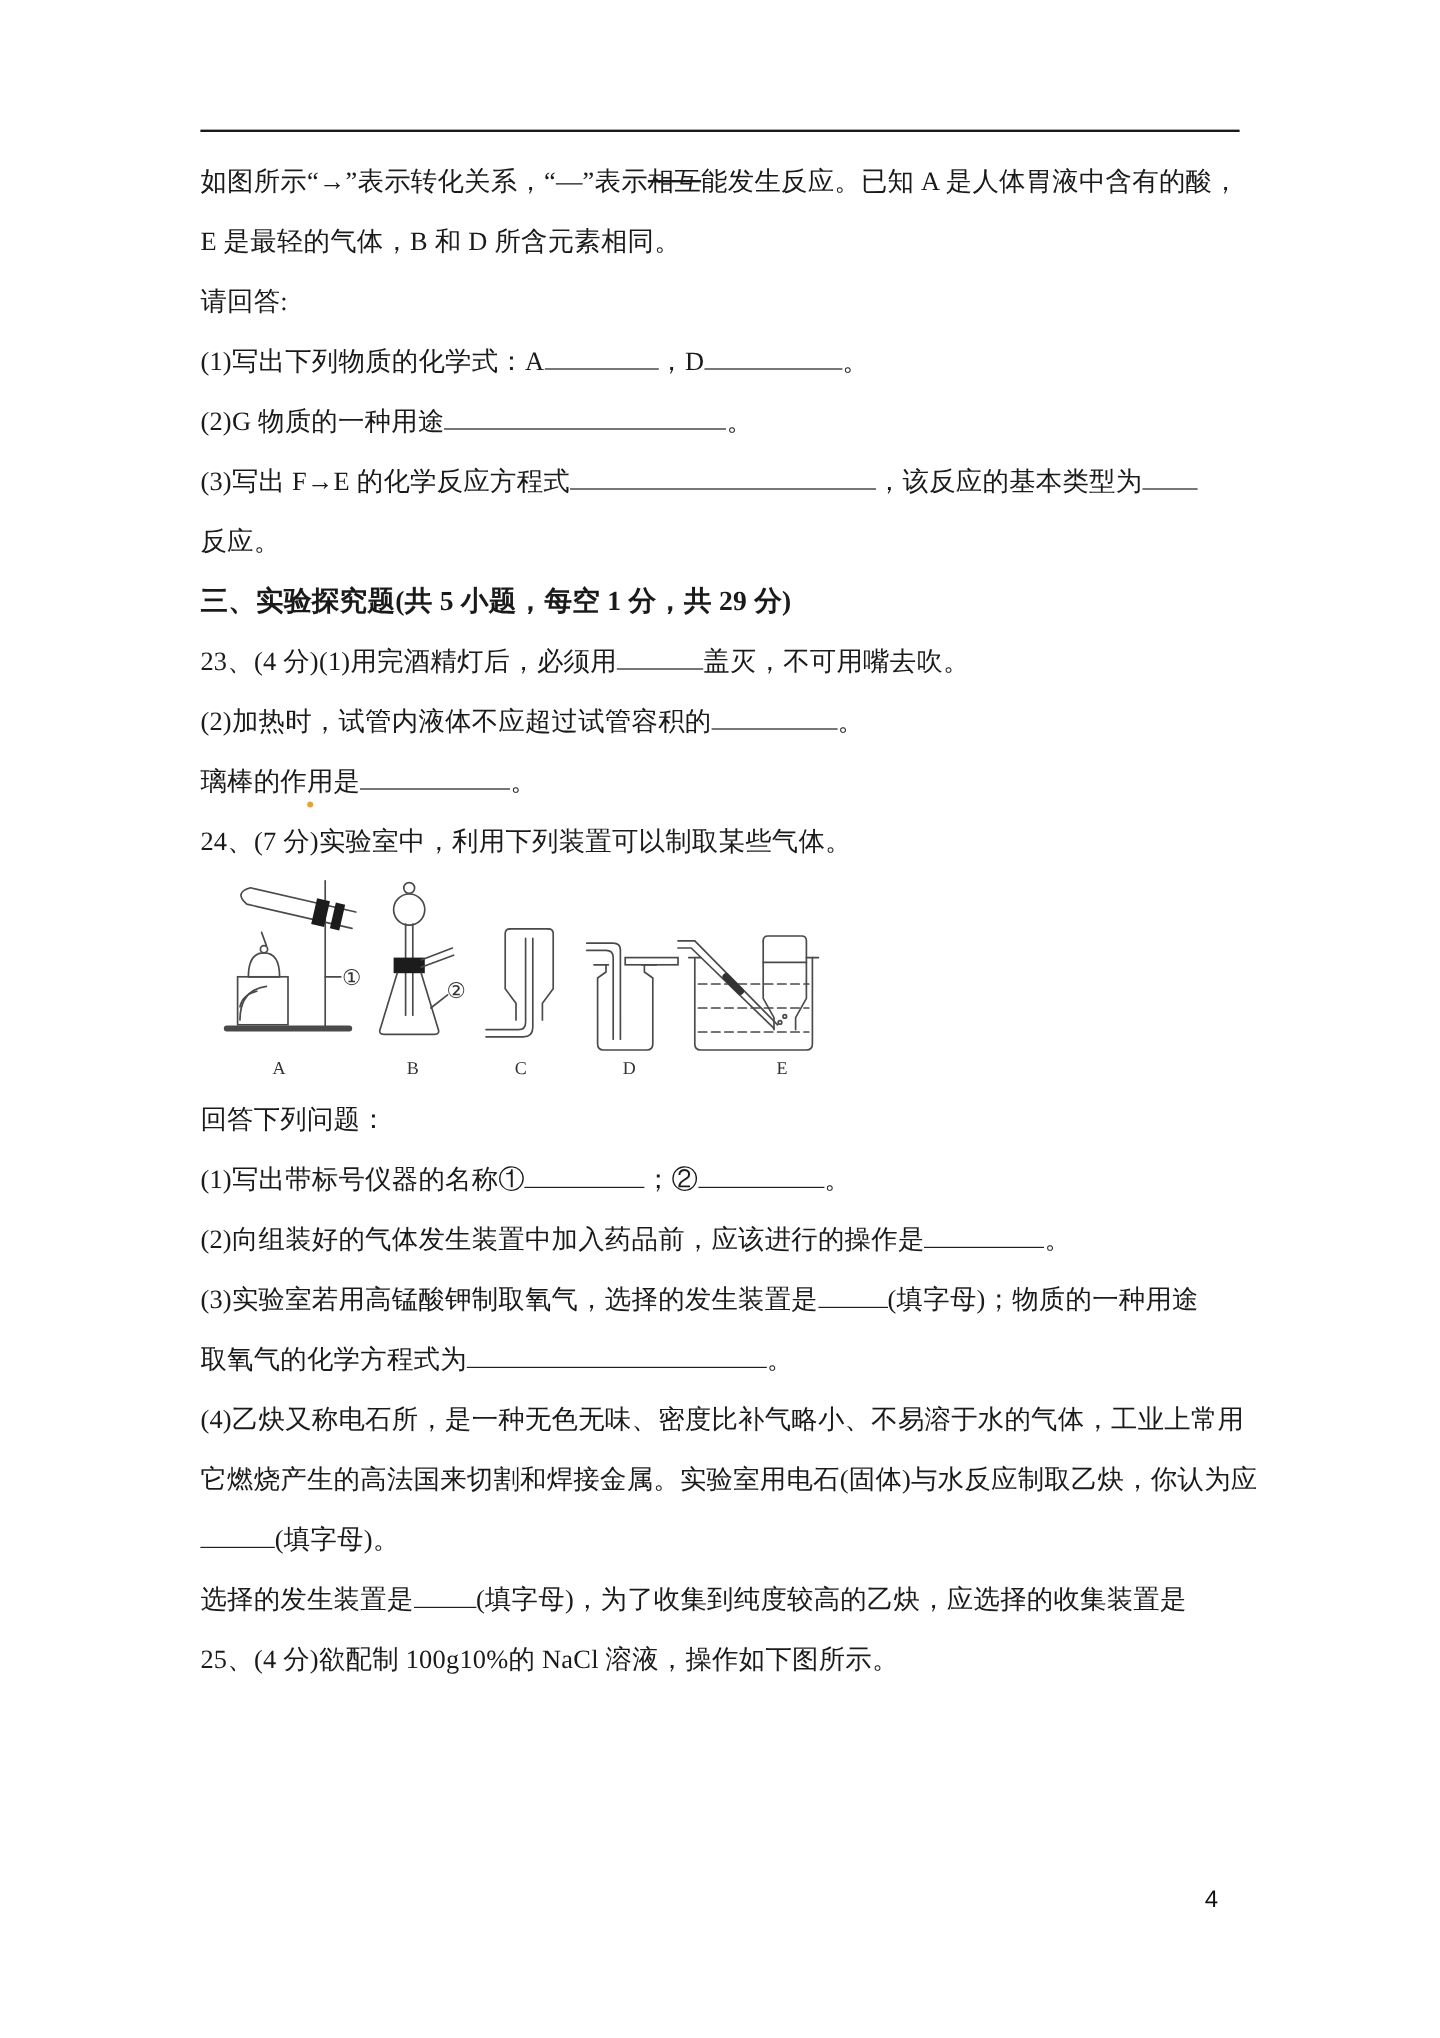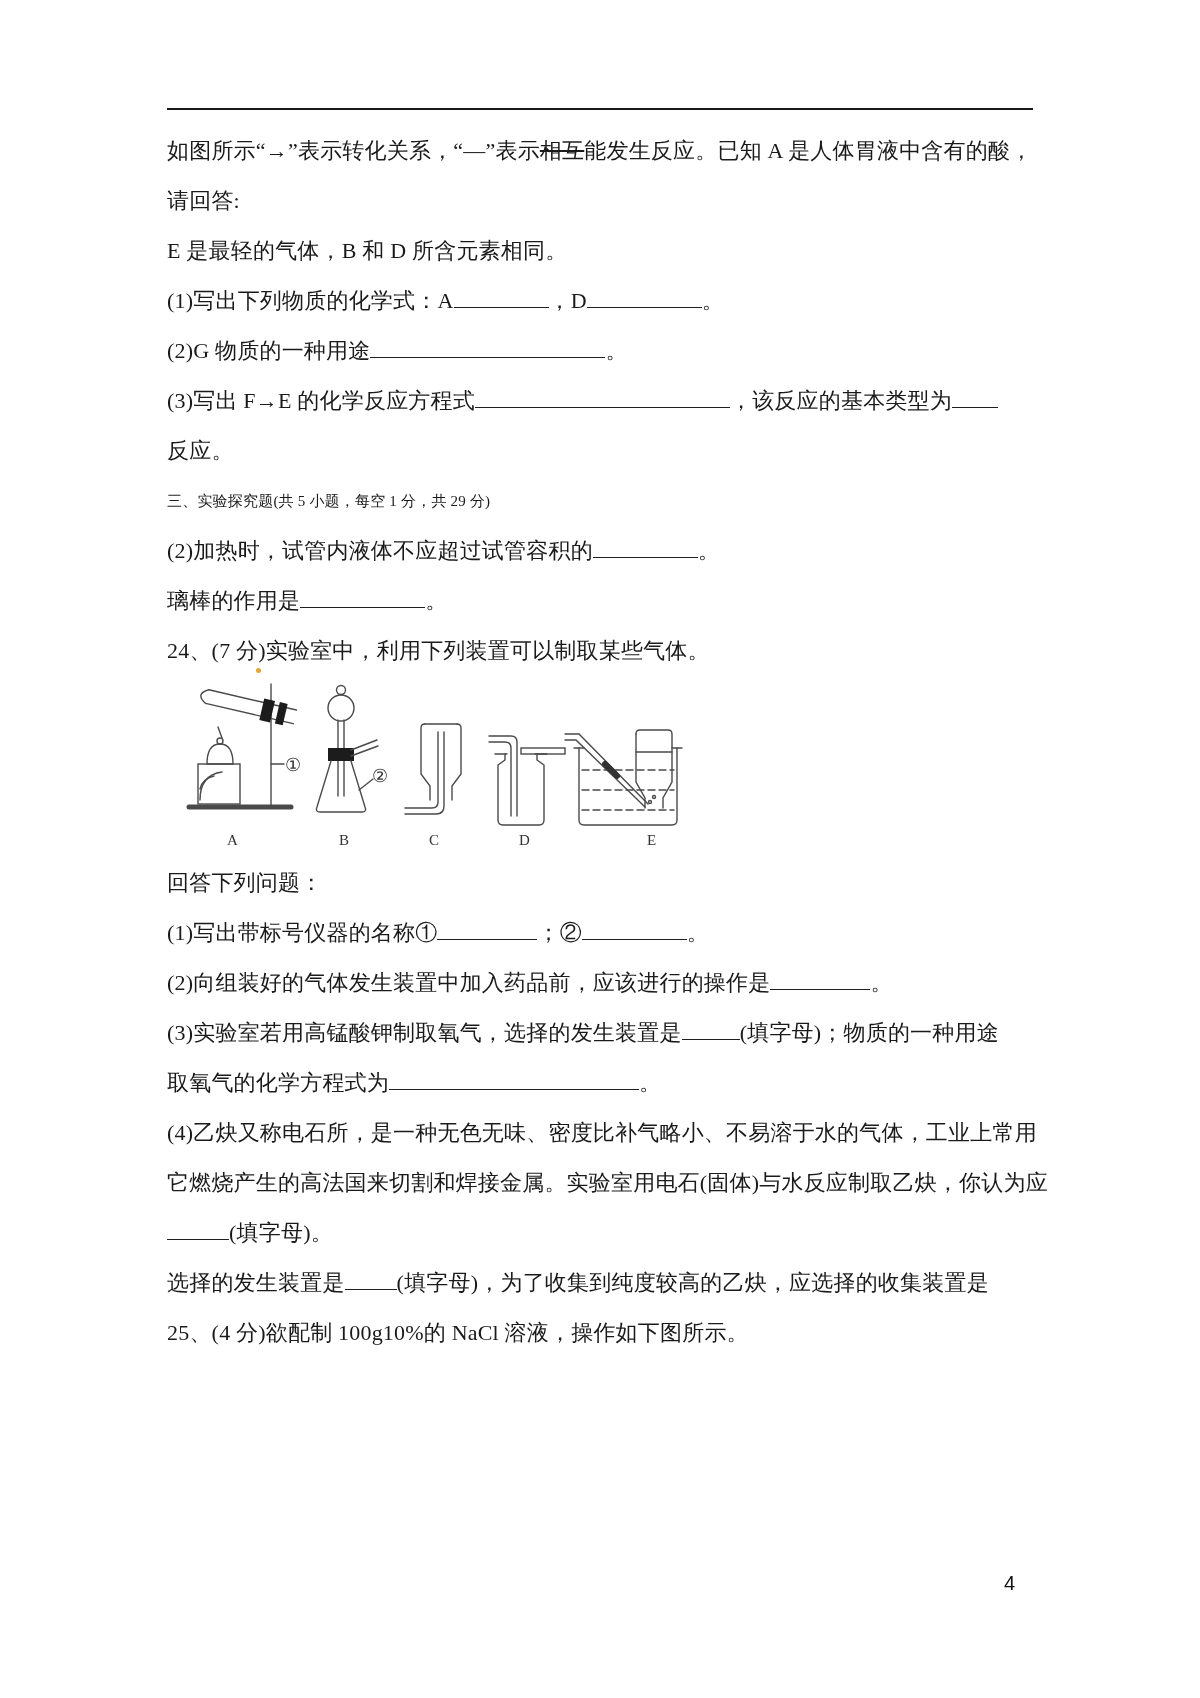--- a/index.html
+++ b/index.html
@@ -6,54 +6,55 @@
   body{
     width:1200px;height:1698px;background:#ffffff;position:relative;
     font-family:"Liberation Serif","DejaVu Serif",serif;
     color:#1a1a1a;
   }
   .content{position:absolute;left:167px;top:108px;width:866px;}
   .top-rule{height:2px;background:#1a1a1a;width:866px;}
   .body-text{margin-top:16px;}
   .line{height:50px;line-height:50px;font-size:22px;white-space:nowrap;letter-spacing:0.2px;}
   .line span{vertical-align:baseline;}
-  .bold{font-weight:normal;font-size:15px;}
+  .bold{font-weight:bold;font-size:23px;}
   .strike{text-decoration:line-through;text-decoration-thickness:2px;}
   .blank{display:inline-block;border-bottom:1.6px solid #1f1f1f;height:20px;vertical-align:-4px;}
   .diagram-wrap{height:176px;margin:2px 0 4px 14px;position:relative;}
   .page-num{position:absolute;left:1004px;top:1572px;font-size:20px;color:#111;
     font-family:"Liberation Sans","DejaVu Sans",sans-serif;}
   .proof-dot{position:absolute;left:256px;top:668px;width:5px;height:5px;border-radius:50%;background:#e5a437;}
   svg text{font-family:"Liberation Serif","DejaVu Serif",serif;}
 </style>
 </head>
 <body>
 
 <div class="content">
 
   <div class="top-rule"></div>
 
   <div class="body-text">
 
     <div class="line"><span>如图所示“→”表示转化关系，“—”表示</span><span class="strike">相互</span><span>能发生反应。已知 A 是人体胃液中含有的酸，</span></div>
 
+    <div class="line"><span>E 是最轻的气体，B 和 D 所含元素相同。</span></div>
+
     <div class="line"><span>请回答:</span></div>
-
-    <div class="line"><span>E 是最轻的气体，B 和 D 所含元素相同。</span></div>
 
     <div class="line"><span>(1)写出下列物质的化学式：A</span><span class="blank" style="width:95px"></span><span>，D</span><span class="blank" style="width:115px"></span><span>。</span></div>
 
     <div class="line"><span>(2)G 物质的一种用途</span><span class="blank" style="width:235px"></span><span>。</span></div>
 
     <div class="line"><span>(3)写出 F→E 的化学反应方程式</span><span class="blank" style="width:255px"></span><span>，该反应的基本类型为</span><span class="blank" style="width:46px"></span></div>
 
     <div class="line"><span>反应。</span></div>
 
     <div class="line bold"><span>三、实验探究题(共 5 小题，每空 1 分，共 29 分)</span></div>
 
+    <div class="line"><span>23、(4 分)(1)用完酒精灯后，必须用</span><span class="blank" style="width:72px"></span><span>盖灭，不可用嘴去吹。</span></div>
 
     <div class="line"><span>(2)加热时，试管内液体不应超过试管容积的</span><span class="blank" style="width:105px"></span><span>。</span></div>
 
 
     <div class="line"><span>璃棒的作用是</span><span class="blank" style="width:125px"></span><span>。</span></div>
 
     <div class="line"><span>24、(7 分)实验室中，利用下列装置可以制取某些气体。</span></div>
 
     <div class="diagram-wrap">
       <svg viewBox="0 0 545 172" width="545" height="172">

